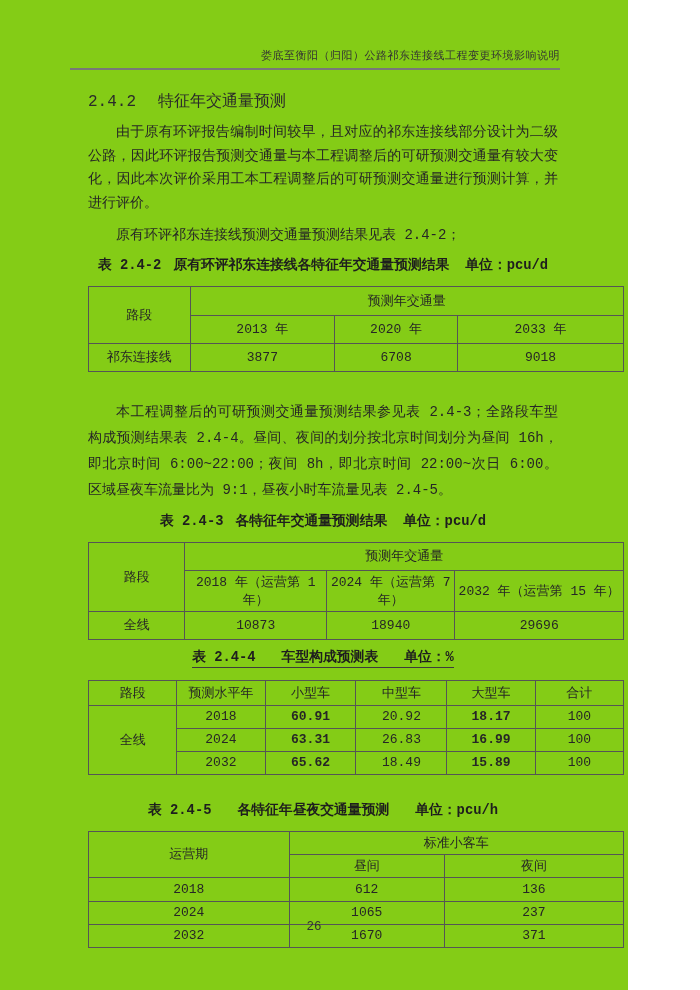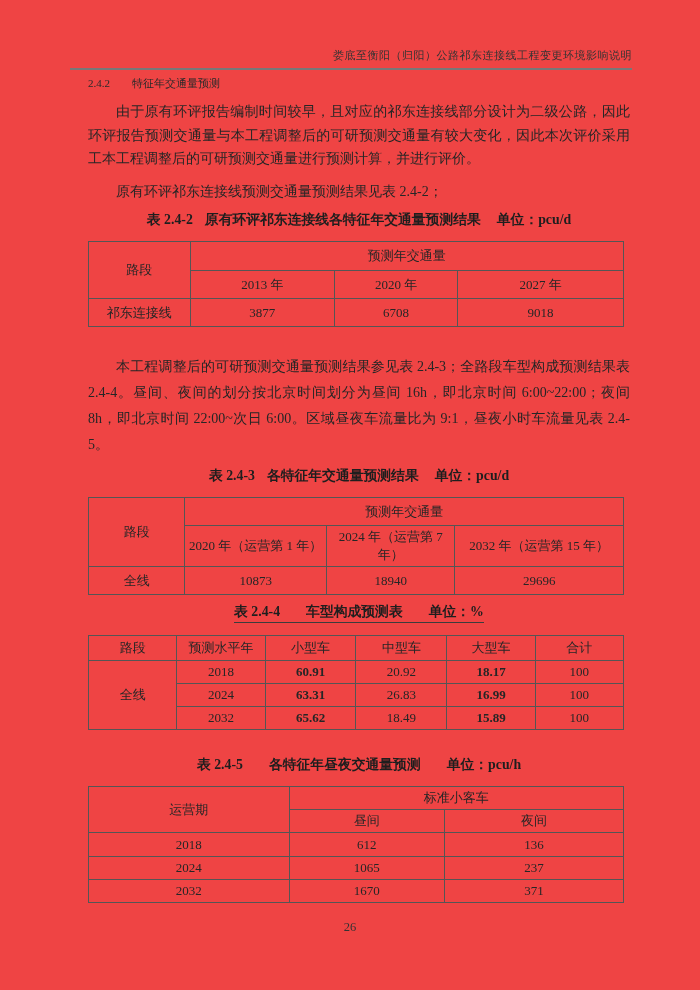--- a/index.html
+++ b/index.html
@@ -1,37 +1,37 @@
 <!DOCTYPE html>
 <html><head>
 <meta charset="utf-8">
 <style>
   html,body{margin:0;padding:0;background:#ffffff;}
   .page{
     position:relative;
-    width:700px;height:990px;
-    background:#ef4444;
+    width:628px;height:990px;
+    background:#84cc16;
     color:#222;
-    font-family:Liberation Serif, serif;
+    font-family:Liberation Mono, monospace;
     overflow:hidden;
   }
   
   .doc-header{
     margin:48px 68px 0 70px;
     text-align:right;
     font-size:11px;
     letter-spacing:.5px;
     color:#333;
     padding-bottom:5px;
     border-bottom:2px solid #787878;
   }
   .content{margin:0 70px 0 88px;}
   .section-heading{
-    margin-top:6px;
-    font-size:11px;
+    margin-top:21px;
+    font-size:16px;
     color:#2a2a2a;
   }
   .section-heading .h-num{margin-right:22px;}
   p.body-par{
     margin:9px 0 0 0;
     font-size:14px;
     line-height:23.5px;
     text-align:justify;
     text-indent:2em;
     color:#262626;
@@ -111,21 +111,21 @@
           <col style="width:31%">
         </colgroup>
       <tbody>
           <tr style="height:29px">
         <th rowspan="2">路段</th>
         <th colspan="3">预测年交通量</th>
       </tr>
       <tr style="height:28px">
         <th>2013 年</th>
         <th>2020 年</th>
-        <th>2027 年</th>
+        <th>2033 年</th>
       </tr>
       <tr style="height:28px">
         <td>祁东连接线</td>
         <td>3877</td>
         <td>6708</td>
         <td>9018</td>
       </tr>
     </tbody>
       </table>
 
@@ -141,21 +141,21 @@
           <col style="width:26.5%">
           <col style="width:24%">
           <col style="width:31.5%">
         </colgroup>
       <tbody>
           <tr style="height:28px">
         <th rowspan="2">路段</th>
         <th colspan="3">预测年交通量</th>
       </tr>
       <tr style="height:30px">
-        <th>2020 年（运营第 1 年）</th>
+        <th>2018 年（运营第 1 年）</th>
         <th>2024 年（运营第 7 年）</th>
         <th>2032 年（运营第 15 年）</th>
       </tr>
       <tr style="height:28px">
         <td>全线</td>
         <td>10873</td>
         <td>18940</td>
         <td>29696</td>
       </tr>
     </tbody>

